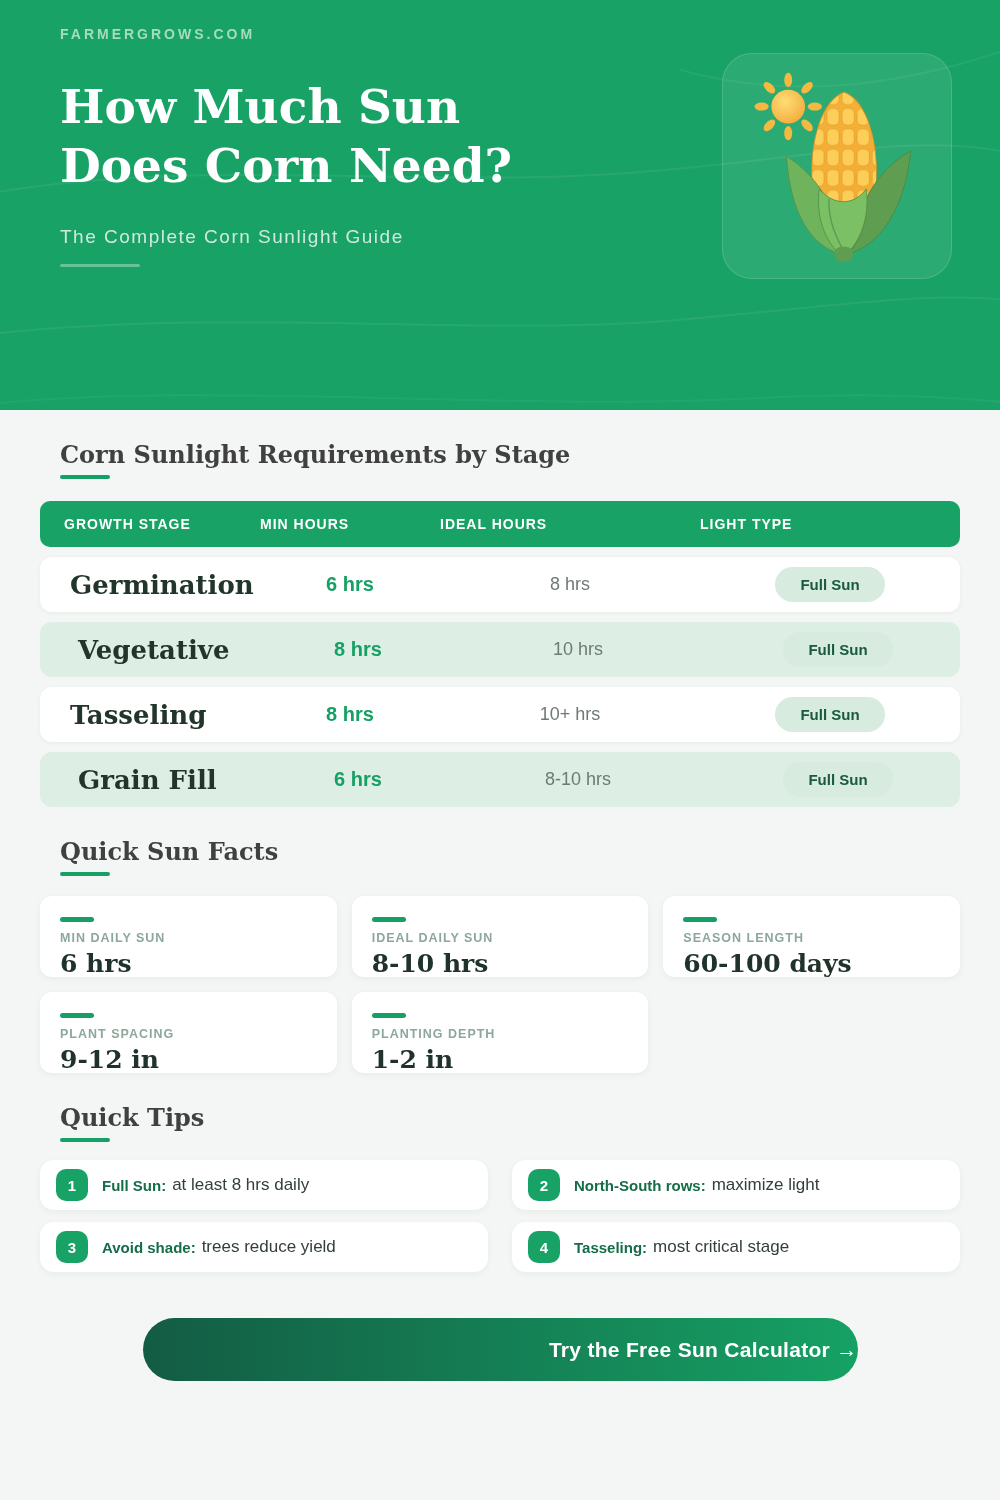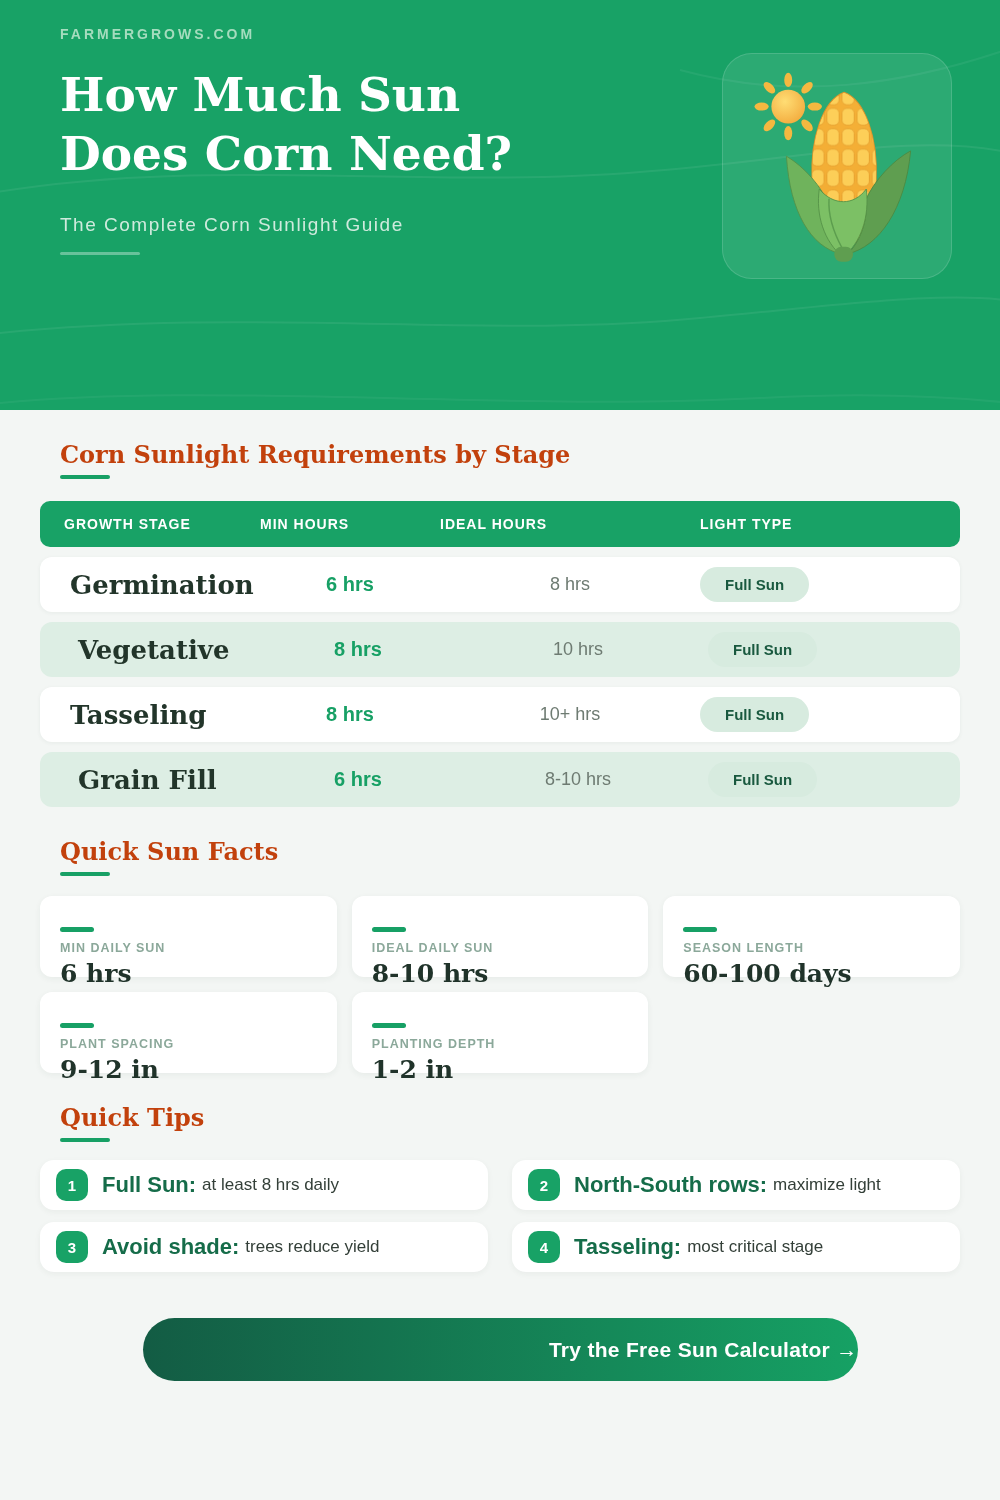--- a/index.html
+++ b/index.html
@@ -15,21 +15,21 @@
   .hero {
     position:relative; height:410px; background:#18a266;
     padding:26px 60px 4px; overflow:hidden;
   }
   .hero-waves { position:absolute; inset:0; pointer-events:none; }
   .brand {
     position:relative; color:#a5dcbe; font-size:14px; font-weight:bold;
     letter-spacing:3px;
   }
   .hero-title {
-    position:relative; margin-top:24px; max-width:530px;
+    position:relative; margin-top:36px; max-width:530px;
     font-family:"DejaVu Serif","Liberation Serif",serif;
     font-weight:bold; color:#ffffff; font-size:47px; line-height:1.25;
   }
   .hero-sub {
     position:relative; margin-top:30px; color:#cfead d;
     color:#cfeadd; font-size:19px; letter-spacing:1.5px;
   }
   .hero-sub-bar {
     position:relative; margin-top:16px; width:80px; height:3px;
     background:rgba(255,255,255,.35); border-radius:2px;
@@ -39,21 +39,21 @@
     border-radius:30px; background:rgba(255,255,255,.09);
     border:1px solid rgba(255,255,255,.14);
     display:flex; align-items:center; justify-content:center;
   }
 
   
   .main { padding:30px 40px 0; }
   .section-title {
     margin-left:20px; display:inline-block;
     font-family:"DejaVu Serif","Liberation Serif",serif;
-    font-weight:bold; font-size:24px; color:#c2410c;
+    font-weight:bold; font-size:24px; color:#404040;
   }
   .title-bar { margin-left:20px; margin-top:6px; width:50px; height:4px;
     background:#17a065; border-radius:2px; }
 
   
   .grid-cols { display:grid; grid-template-columns:220px 180px 260px 260px; align-items:center; }
   .table-head {
     margin-top:22px; height:46px; border-radius:10px; background:#18a266;
     color:#ffffff; font-weight:bold; font-size:14px; letter-spacing:1px;
   }
@@ -63,34 +63,34 @@
     margin-top:10px; height:55px; border-radius:12px; background:#ffffff;
     box-shadow:0 1px 4px rgba(30,60,45,.06);
   }
   .t-row.alt { background:#ddeee4; box-shadow:none;padding-left:8px; }
   .t-stage {
     padding-left:30px; font-family:"DejaVu Serif","Liberation Serif",serif;
     font-weight:bold; font-size:26px; color:#22352a;
   }
   .t-min { text-align:center; color:#17a065; font-weight:bold; font-size:20px; }
   .t-ideal { text-align:center; color:#6e7b72; font-size:18px; }
-  .t-light { }
+  .t-light { text-align:center; }
   .badge {
     display:inline-block; padding:9px 25px; border-radius:19px;
     background:#d7ebdf; color:#19593f; font-weight:bold; font-size:15px;
   }
 
   
   .facts-title-wrap { margin-top:30px; }
   .facts-grid {
     margin-top:20px; display:grid; grid-template-columns:repeat(3,1fr);
     gap:15px;
   }
   .fact-card {
-    background:#ffffff; border-radius:12px; height:81px; padding:31px 20px;
+    background:#ffffff; border-radius:12px; height:81px; padding:21px 20px;
     box-shadow:0 2px 6px rgba(30,60,45,.06);
   }
   .fact-bar { width:34px; height:5px; background:#17a065; border-radius:3px; }
   .fact-label { margin-top:9px; color:#8ba89a; font-size:12.5px; font-weight:bold; letter-spacing:1px; }
   .fact-value {
     margin-top:4px; font-family:"DejaVu Serif","Liberation Serif",serif;
     font-weight:bold; font-size:25px; color:#20332a;
   }
 
   
@@ -102,21 +102,21 @@
   .tip-card {
     background:#ffffff; border-radius:14px; height:50px;
     display:flex; align-items:center; padding:0 16px;
     box-shadow:0 2px 6px rgba(30,60,45,.05);
   }
   .tip-num {
     flex:0 0 32px; width:32px; height:32px; border-radius:10px; background:#18a266;
     color:#ffffff; font-weight:bold; font-size:15px;
     display:flex; align-items:center; justify-content:center;
   }
-  .tip-label { margin-left:14px; color:#156c49; font-weight:bold; font-size:22px; white-space:nowrap; }
+  .tip-label { margin-left:14px; color:#156c49; font-weight:bold; font-size:15px; white-space:nowrap; }
   .tip-text { margin-left:6px; color:#333f38; font-size:17px; white-space:nowrap; }
 
   
   .cta-button {
     display:block; margin:46px auto 0; width:715px; height:63px;
     border:none; border-radius:32px; cursor:pointer;
     background:linear-gradient(90deg,#135c44,#16a164);
     color:#ffffff; font-family:"Liberation Sans",sans-serif;
     font-weight:bold; font-size:21px; letter-spacing:.3px;text-align:right;
   }

